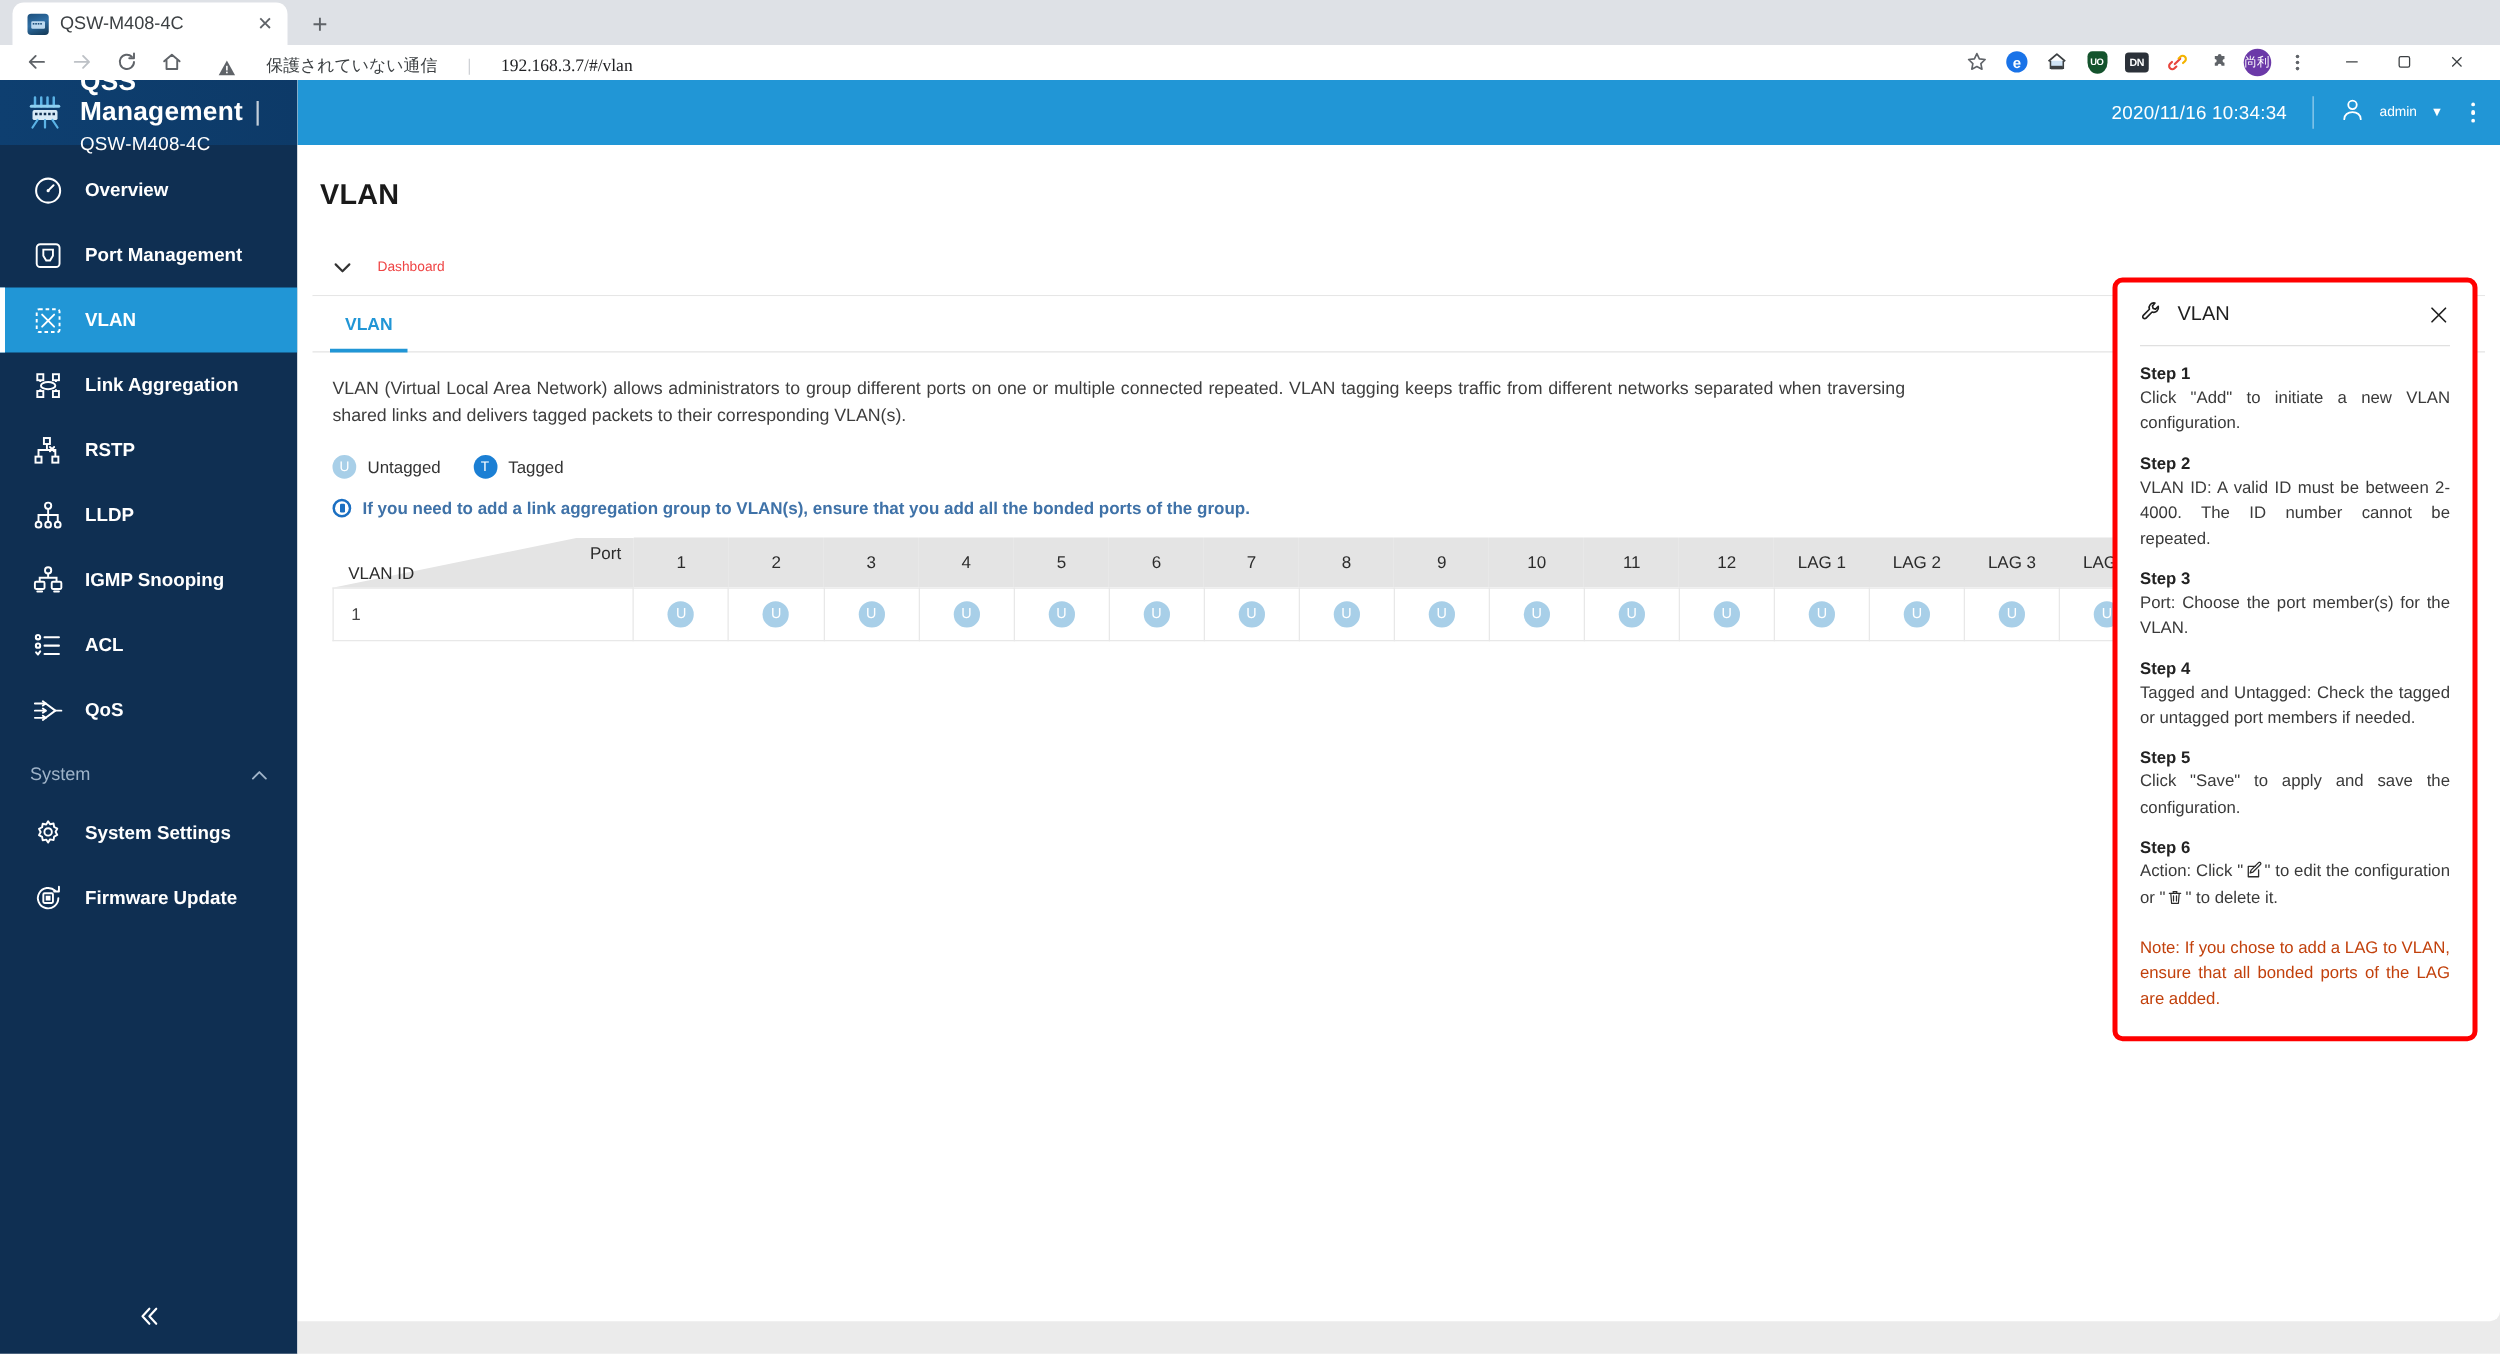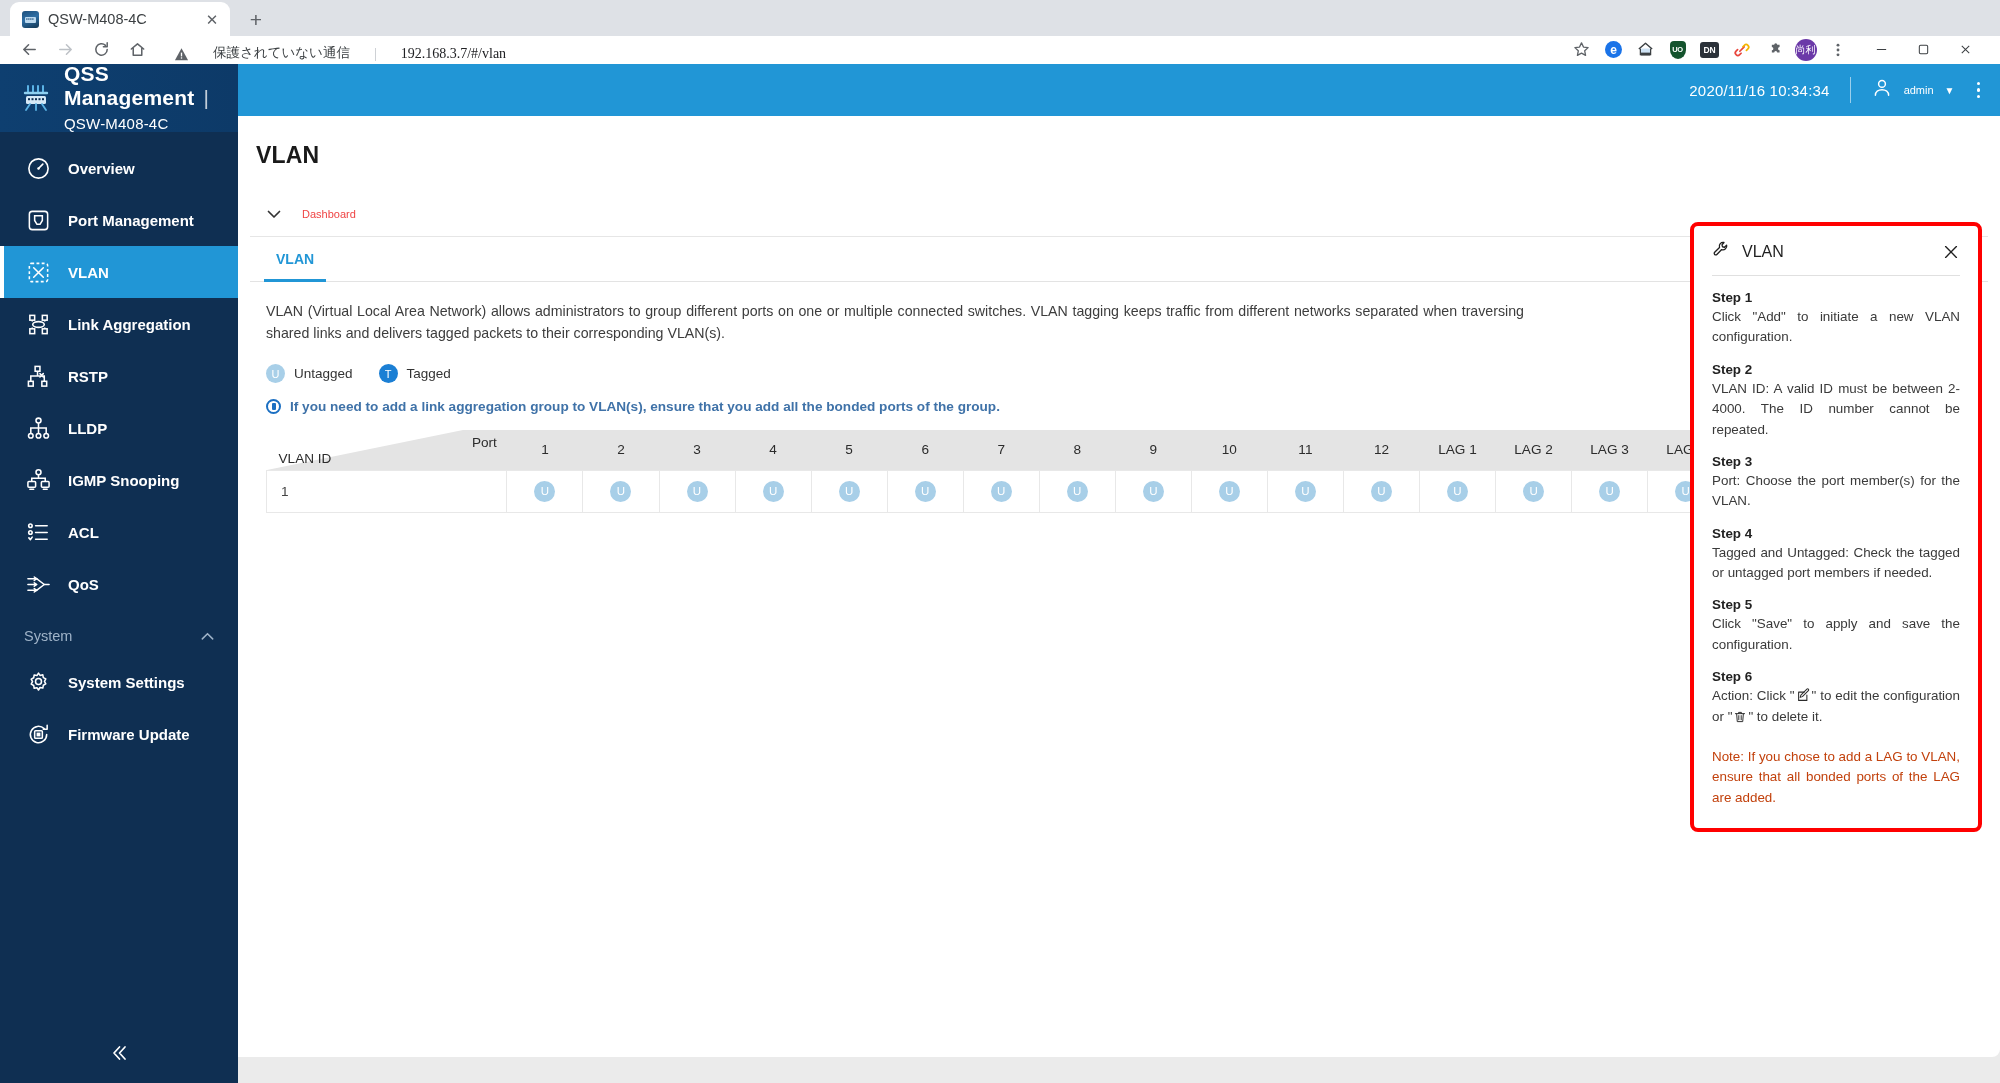--- a/index.html
+++ b/index.html
@@ -91,21 +91,21 @@
 
   
   .app { width: 2000px; height: 1021px; display: flex; background: #ffffff; }
 
   
   .sidebar {
     width: 238px; flex: 0 0 238px; background: #0f2f52;
     display: flex; flex-direction: column; position: relative;
   }
   .brand {
-    height: 68px; display: flex; align-items: center; gap: 12px;
+    height: 52px; display: flex; align-items: center; gap: 12px;
     padding-left: 22px; background: #114273;
     background: linear-gradient(90deg,#0e3f70 0%,#0d3a68 100%);
   }
   .brand-logo { width: 30px; height: 28px; flex: 0 0 auto; }
   .brand-txt { font-size: 21px; font-weight: bold; color: #ffffff; letter-spacing: .2px; }
   .nav { padding-top: 10px; flex: 1 1 auto; }
   .nav-item {
     height: 52px; display: flex; align-items: center; gap: 16px;
     padding-left: 24px; color: #ffffff; position: relative;
   }
@@ -599,21 +599,21 @@
           </span>
           <span class="dash-label">Dashboard</span>
         </div>
 
         <div class="panel">
 
           <div class="tabs">
             <div class="tab-item">VLAN</div>
           </div>
 
-          <div class="desc">VLAN (Virtual Local Area Network) allows administrators to group different ports on one or multiple connected switches. VLAN tagging keeps traffic from different networks separated when traversing shared links and delivers tagged packets to their corresponding VLAN(s).</div>
+          <div class="desc">VLAN (Virtual Local Area Network) allows administrators to group different ports on one or multiple connected repeated. VLAN tagging keeps traffic from different networks separated when traversing shared links and delivers tagged packets to their corresponding VLAN(s).</div>
 
           <div class="legend-row">
             <span class="legend-item">
               <span class="badge u">U</span>
               <span class="legend-txt">Untagged</span>
             </span>
             <span class="legend-item">
               <span class="badge t">T</span>
               <span class="legend-txt">Tagged</span>
             </span>

